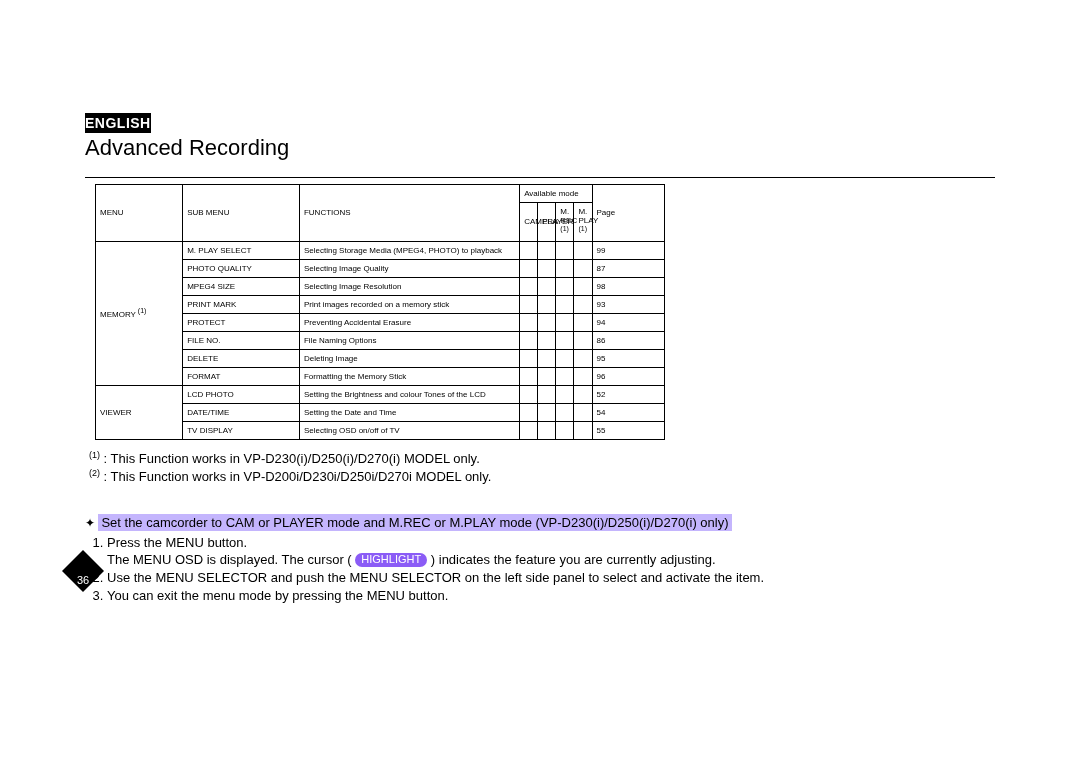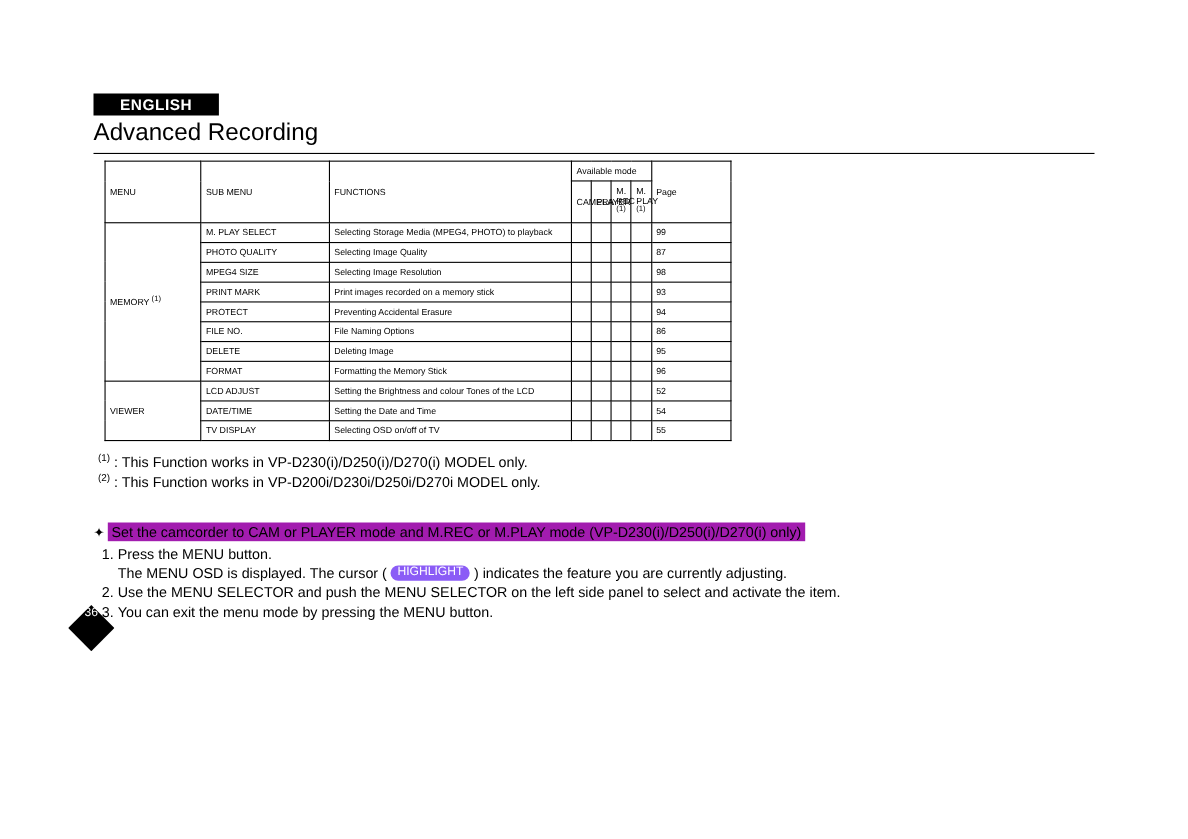--- a/index.html
+++ b/index.html
@@ -17,29 +17,30 @@
     left: 85px;
     top: 85px;
     width: 910px;
   }
   .lang-badge {
     display: inline-block;
     background: #000;
     color: #fff;
     font-weight: bold;
     font-size: 14px;
-    padding: 2px 24px;
+    padding: 2px 0;
     letter-spacing: 0.5px;
+    margin-top: 28px;
   }
   .title {
     font-size: 22px;
     font-weight: normal;
     margin: 2px 0 0 0;
     border-bottom: 1px solid #000;
-    padding-bottom: 6px;
+    padding-bottom: 16px;
   }
   table.menu {
     border-collapse: collapse;
     margin: 6px 0 0 10px;
     table-layout: fixed;
     width: 570px;
   }
   table.menu th, table.menu td {
     border: 1px solid #000;
     font-size: 8px;
@@ -62,21 +63,21 @@
   .notes {
     margin: 10px 0 0 4px;
     font-size: 13px;
   }
   .notes div { margin-bottom: 2px; }
   .notes sup { font-size: 9px; vertical-align: super; }
   .secondary {
     margin-top: 30px;
   }
   .shaded {
-    background: #a21caf;
+    background: #c4b5fd;
     display: inline-block;
     padding: 1px 3px;
     font-size: 13px;
   }
   ol.steps {
     margin: 4px 0 0 0;
     padding-left: 22px;
     font-size: 13px;
   }
   ol.steps li { margin-bottom: 2px; line-height: 1.25; }
@@ -91,21 +92,21 @@
   }
   .page-num {
     position: absolute;
     left: 62px;
     top: 550px;
     width: 42px;
   }
   .page-num svg { display: block; }
   .page-num-text {
     position: absolute;
-    top: 1px;
+    top: 24px;
     left: 0;
     width: 42px;
     text-align: center;
     color: #fff;
     font-size: 11px;
   }
 </style>
 </head>
 <body>
 
@@ -199,21 +200,21 @@
           <td>FORMAT</td>
           <td>Formatting the Memory Stick</td>
           <td class="center"></td>
           <td class="center"></td>
           <td class="center"></td>
           <td class="center"></td>
           <td class="center">96</td>
         </tr>
         <tr>
           <td rowspan="3" class="center">VIEWER</td>
-          <td>LCD ADJUST</td>
+          <td>LCD PHOTO</td>
           <td>Setting the Brightness and colour Tones of the LCD</td>
           <td class="center"></td>
           <td class="center"></td>
           <td class="center"></td>
           <td class="center"></td>
           <td class="center">52</td>
         </tr>
         <tr>
           <td>DATE/TIME</td>
           <td>Setting the Date and Time</td>

